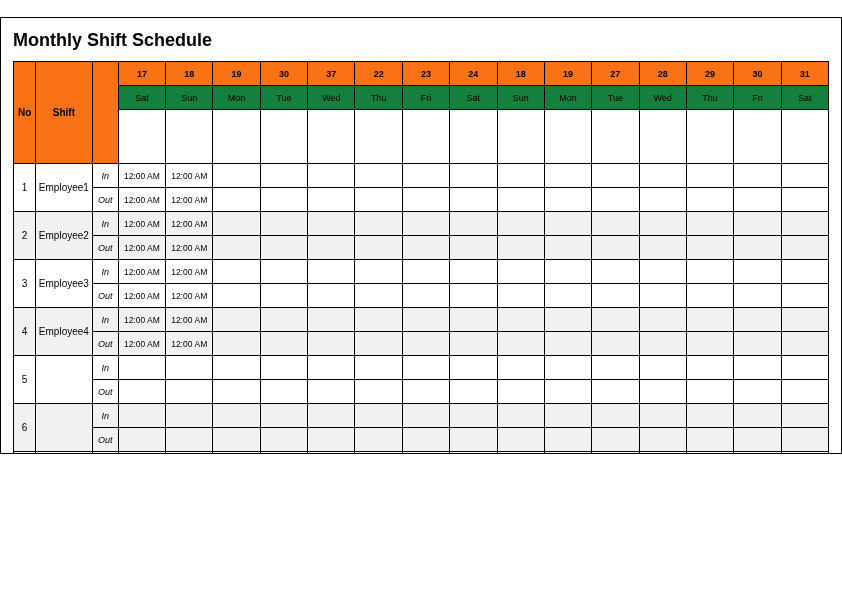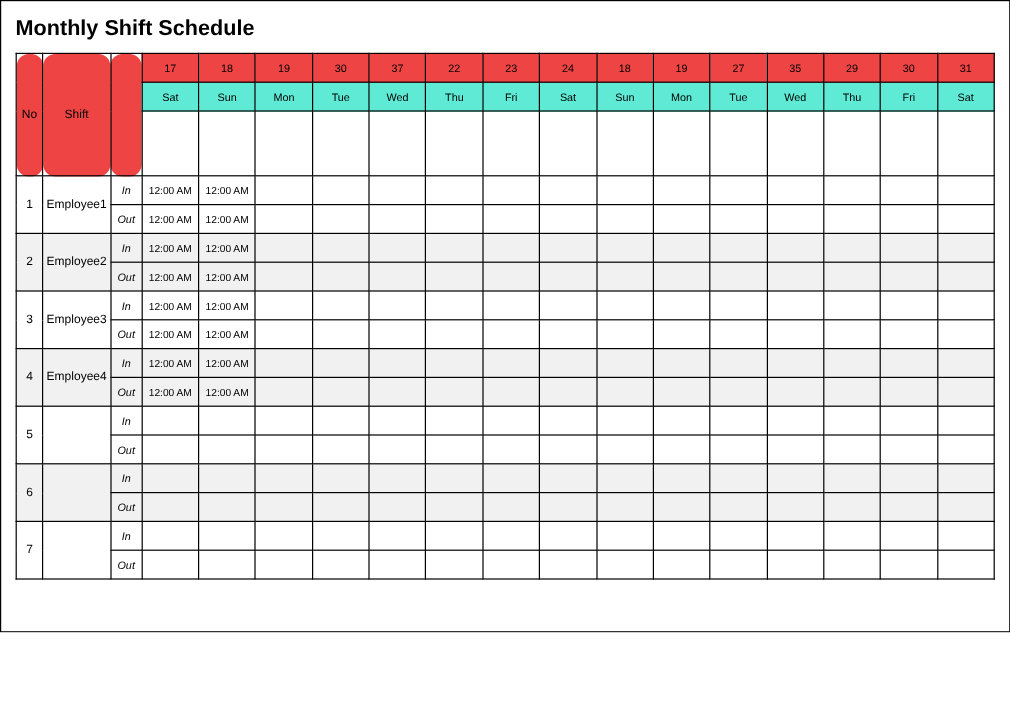--- a/index.html
+++ b/index.html
@@ -6,24 +6,25 @@
   body {
     margin: 0;
     padding: 0;
     background: #fff;
     font-family: Arial, Helvetica, sans-serif;
     font-size: 10px;
     color: #000;
   }
   .page {
     width: 842px;
-    height: 527px;
+    height: 437px;
     border: 1px solid #000;
     padding: 12px 12px 0 12px;
     position: relative;
+    margin-top: 17px;
   }
   h1 {
     font-size: 18px;
     font-weight: 700;
     margin: 0 0 10px 0;
   }
   table {
     border-collapse: collapse;
     width: 100%;
     table-layout: fixed;
@@ -34,25 +35,25 @@
     vertical-align: middle;
     font-weight: 400;
     padding: 0;
     height: 24px;
     font-size: 9px;
   }
   col.no { width: 22px; }
   col.name { width: 56px; }
   col.inout { width: 26px; }
   col.day { width: 47px; }
-  .date-row td, .date-row th { background: #ef4444; font-weight: 400;}
-  .dow-row td, .dow-row th { background: #5eead4; font-weight: 400;}
+  .date-row td, .date-row th { background: #f97316; font-weight: 700;}
+  .dow-row td, .dow-row th { background: #15803d; font-weight: 400;}
   .tall-row td, .tall-row th { height: 54px; }
   .shade { background: #f1f1f1; }
-  .head-merge { background: #fff; border-radius: 10px; }
+  .head-merge { background: #fff; }
   .no-cell { font-size: 10px; }
   .name-cell { font-size: 10px; }
   .inout-cell { font-size: 9px; font-style: italic; }
   .time-cell { font-size: 8.5px; }
 </style>
 </head>
 <body>
 
 <div class="page">
   <h1>Monthly Shift Schedule</h1>
@@ -87,21 +88,21 @@
         <th>18</th>
         <th>19</th>
         <th>30</th>
         <th>37</th>
         <th>22</th>
         <th>23</th>
         <th>24</th>
         <th>18</th>
         <th>19</th>
         <th>27</th>
-        <th>35</th>
+        <th>28</th>
         <th>29</th>
         <th>30</th>
         <th>31</th>
       </tr>
       <tr class="dow-row">
         <th>Sat</th>
         <th>Sun</th>
         <th>Mon</th>
         <th>Tue</th>
         <th>Wed</th>

